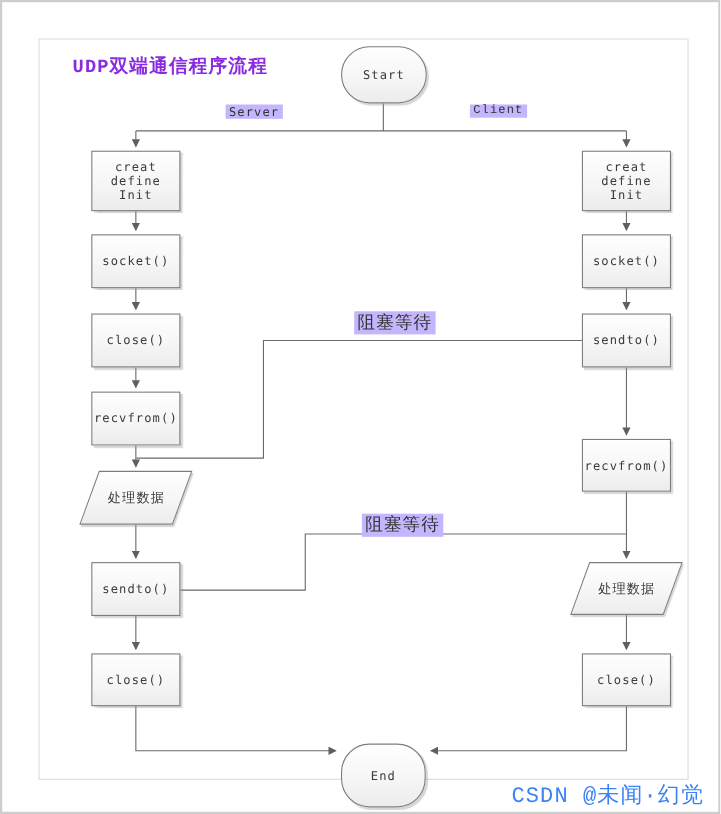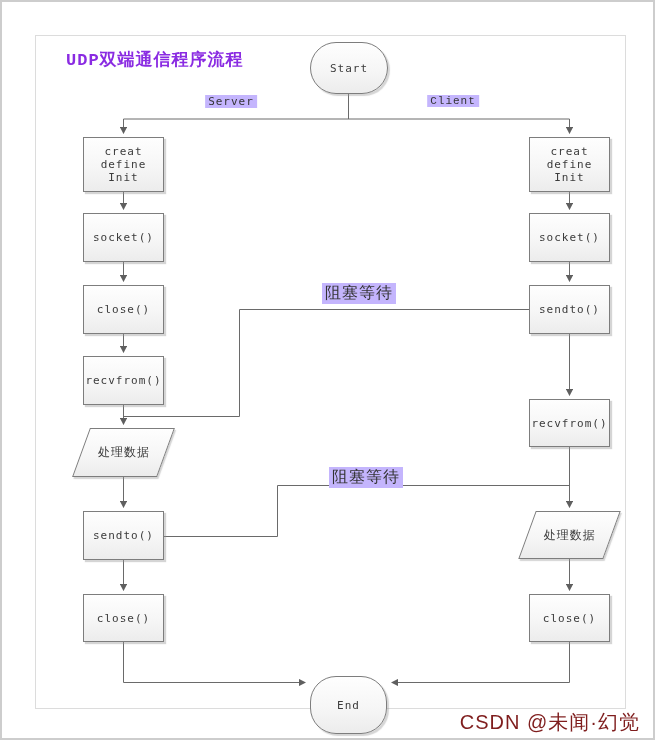--- a/index.html
+++ b/index.html
@@ -31,22 +31,22 @@
   .para{transform:skewX(-20deg);}
   .para .lbl{display:block;transform:skewX(20deg);font-size:12px;}
   .edge-label,.col-label{
     position:absolute;transform:translateX(-50%);
     font-size:11px;color:#333;letter-spacing:1px;white-space:nowrap;
     background:#c4b5fd;padding:0 3px;
   }
   .edge-label{font-size:16px;}
   .watermark{
     position:absolute;right:13px;top:707px;
-    font-family:Liberation Sans, sans-serif;
-    font-size:20px;color:#7f1d1d;letter-spacing:1px;
+    font-family:Liberation Mono, monospace;
+    font-size:20px;color:#3b82f6;letter-spacing:1px;
   }
 </style>
 </head>
 <body>
 
 <div class="screen">
   <div class="panel"></div>
 
   <div class="title">UDP双端通信程序流程</div>
 

